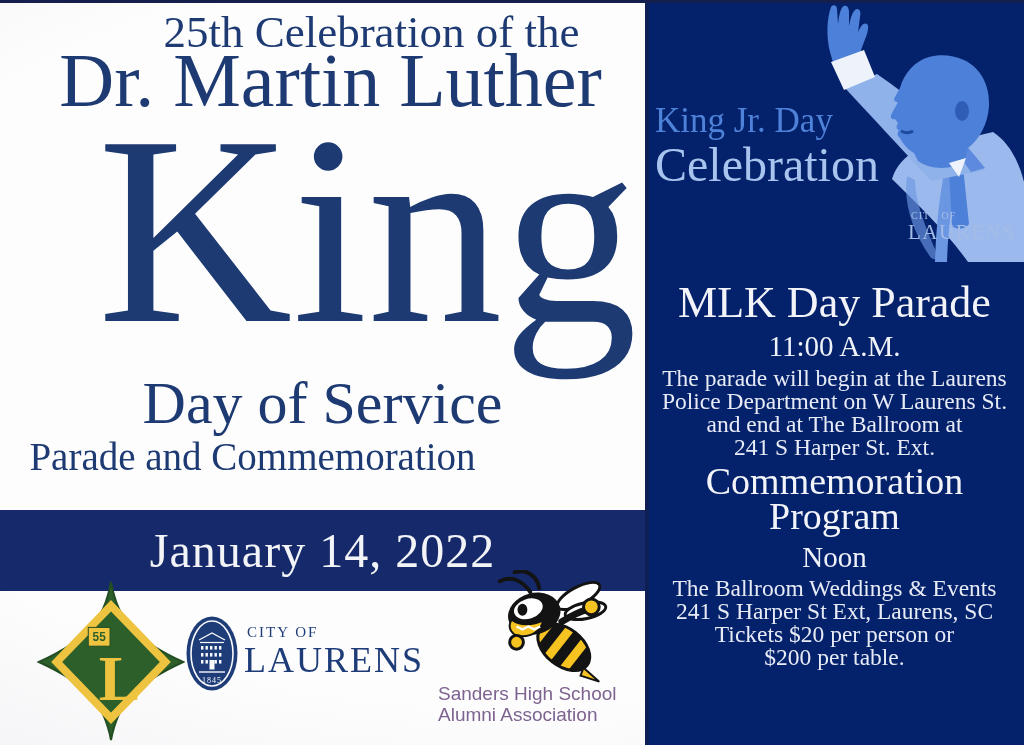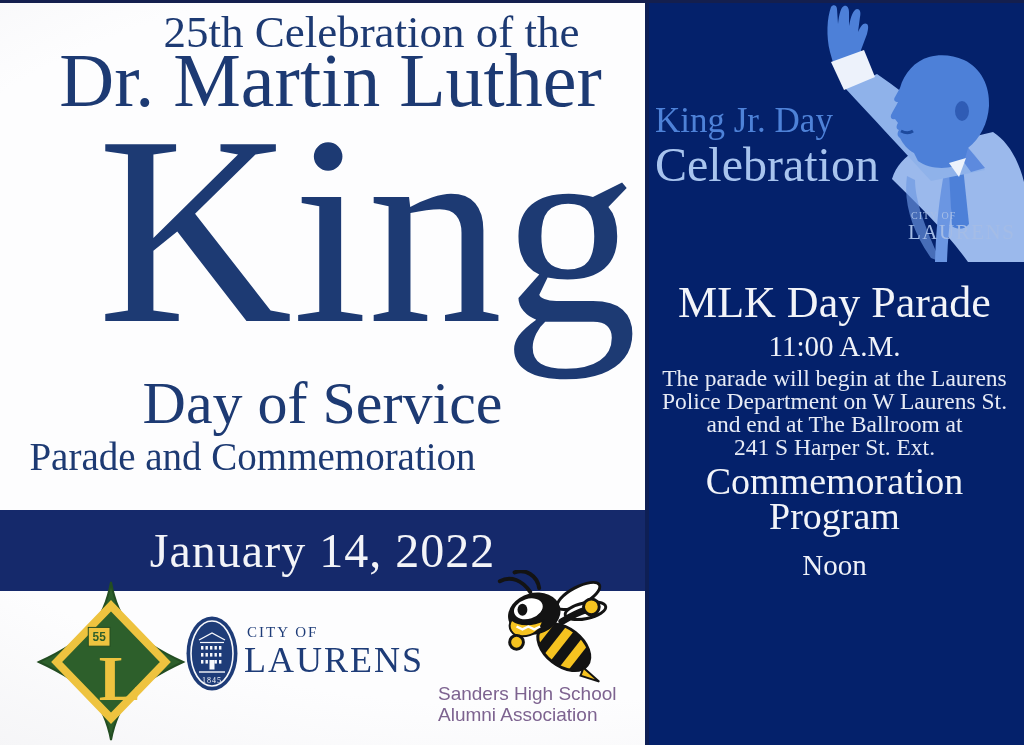--- a/index.html
+++ b/index.html
@@ -37,21 +37,21 @@
   .mlk-title .cele{font-size:48px;line-height:52px;color:#a8c4ee;}
   .panel-cityof{position:absolute;left:266px;top:210px;font-size:10px;letter-spacing:1px;color:#a4bce6;z-index:5;}
   .panel-laurens{position:absolute;left:263px;top:220px;font-size:21px;letter-spacing:1.5px;color:#a4bce6;z-index:5;}
   .sec{position:absolute;left:0;width:379px;text-align:center;z-index:5;}
   .parade{top:278px;}
   .program{top:464px;}
   .h-big{font-size:44px;line-height:50px;color:#f2f4f9;}
   .h-med{font-size:38px;line-height:35px;color:#f2f4f9;}
   .h-time{font-size:29px;line-height:31px;color:#eef1f8;margin-top:3px;}
   .body-line{display:block;font-size:23.5px;line-height:23px;color:#e7ebf5;}
-  .program .h-time{margin-top:16px;margin-bottom:2px;}
+  .program .h-time{margin-top:8px;margin-bottom:2px;}
 </style>
 </head>
 <body>
 
 <div class="flyer">
   <div class="abs top-edge"></div>
 
   <div class="abs left">
     <div class="abs kicker">25th Celebration of the</div>
     <div class="abs title1">Dr. Martin Luther</div>
@@ -171,15 +171,21 @@
         <span class="body-line">Police Department on W Laurens St.</span>
         <span class="body-line">and end at The Ballroom at</span>
         <span class="body-line">241 S Harper St. Ext.</span>
       </div>
     </div>
 
     <div class="sec program">
       <div class="h-med">Commemoration</div>
       <div class="h-med">Program</div>
       <div class="h-time">Noon</div>
+      <div style="margin-top:4px;">
+        <span class="body-line">The Ballroom Weddings &amp; Events</span>
+        <span class="body-line">241 S Harper St Ext, Laurens, SC</span>
+        <span class="body-line">Tickets $20 per person or</span>
+        <span class="body-line">$200 per table.</span>
+      </div>
     </div>
   </div>
 </div>
 
 </body></html>

